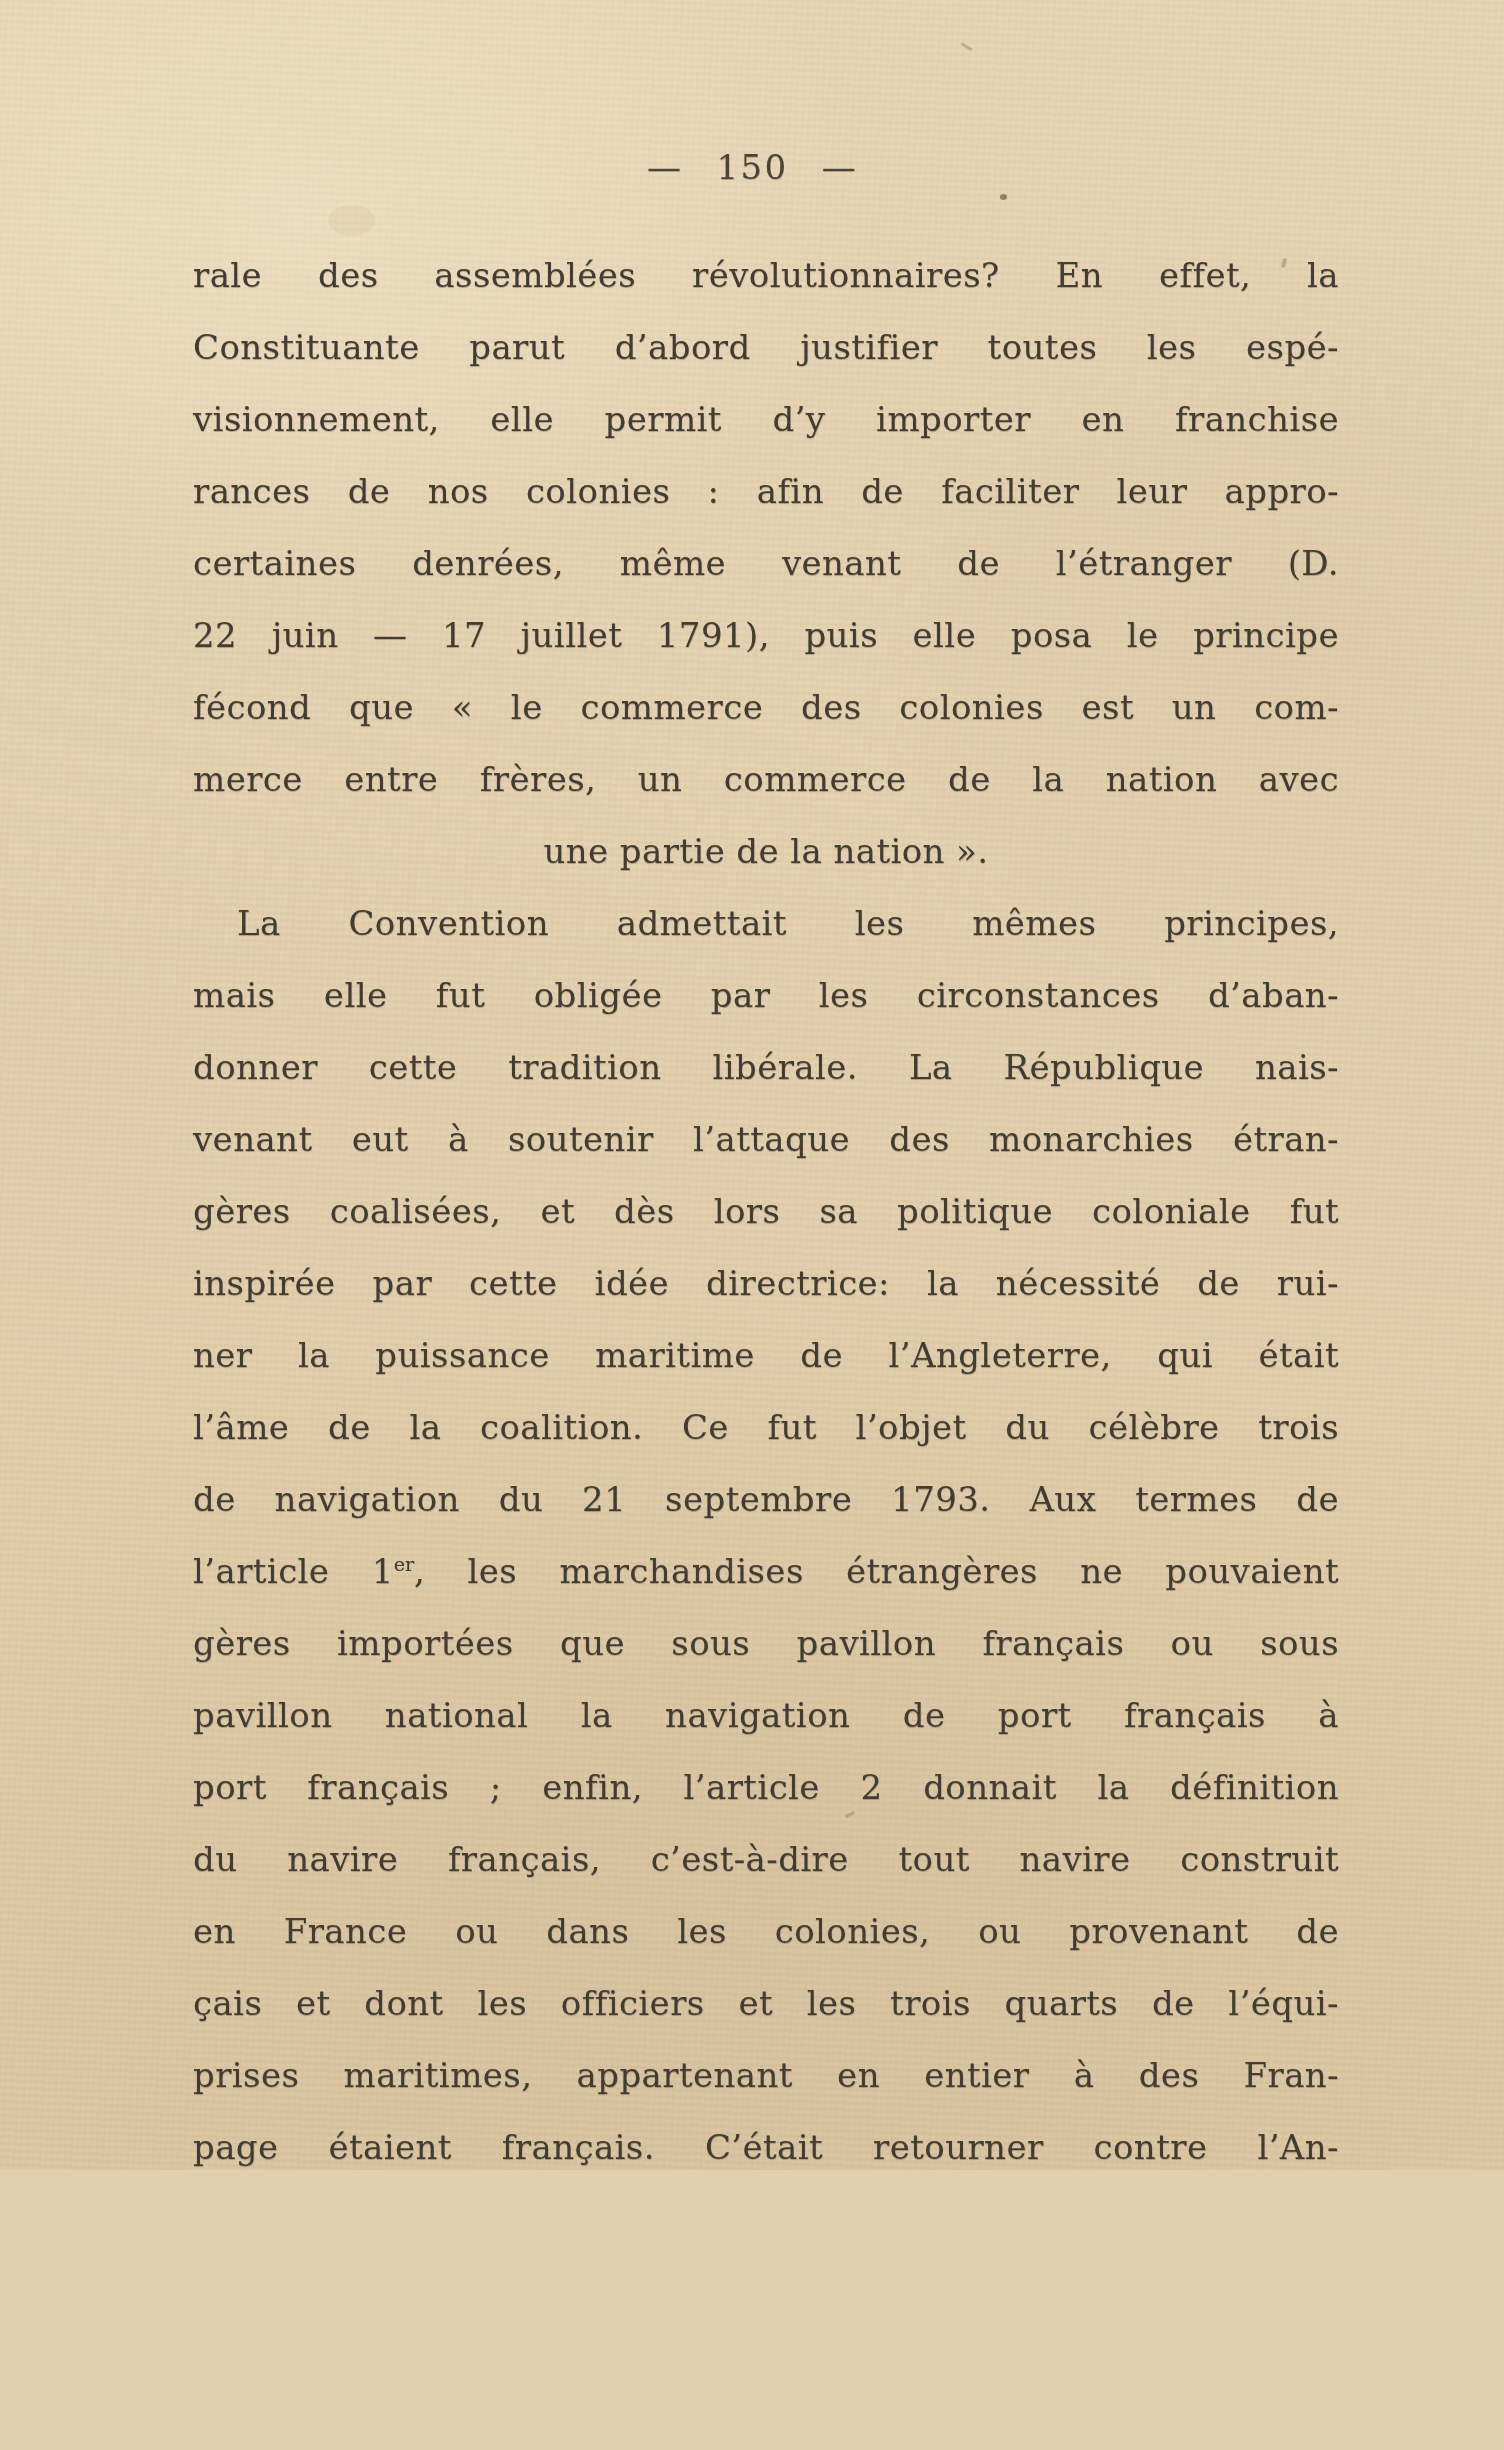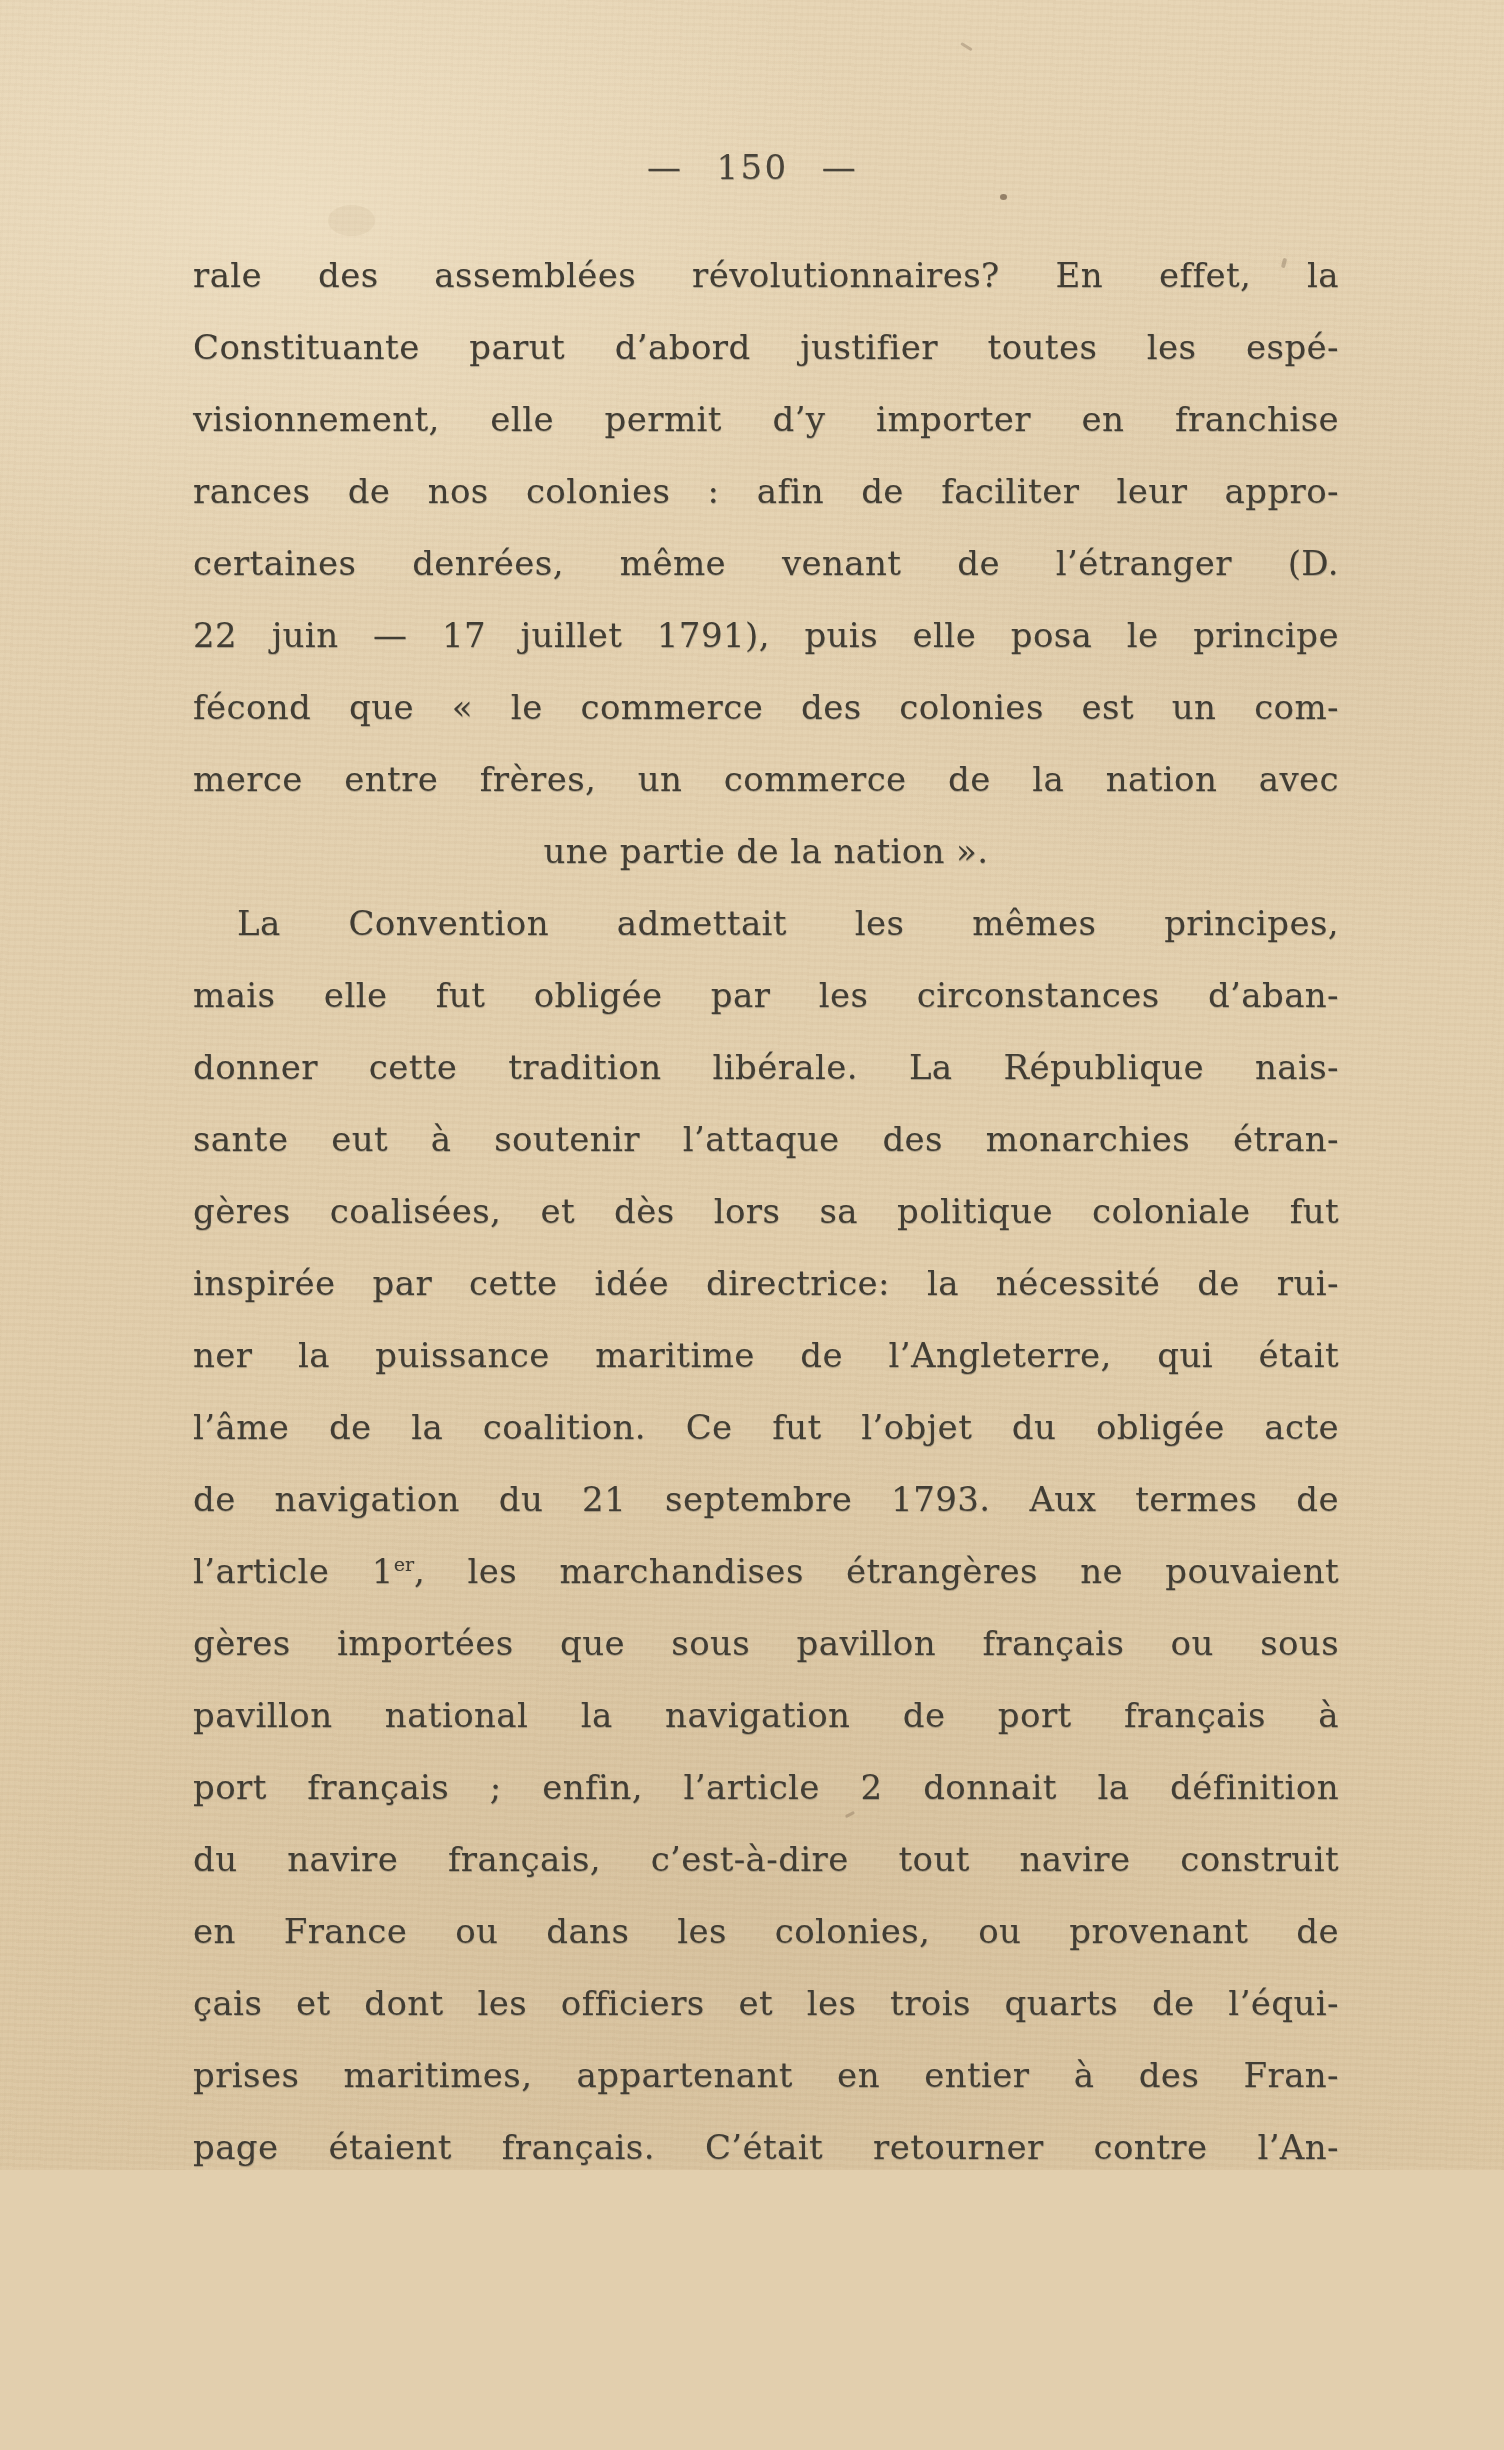--- a/index.html
+++ b/index.html
@@ -96,25 +96,25 @@
       <div class="line just">22 juin — 17 juillet 1791), puis elle posa le principe</div>
       <div class="line just">fécond que « le commerce des colonies est un com-</div>
       <div class="line just">merce entre frères, un commerce de la nation avec</div>
       <div class="line left">une partie de la nation ».</div>
     </div>
 
     <div class="para">
       <div class="line just indent">La Convention admettait les mêmes principes,</div>
       <div class="line just">mais elle fut obligée par les circonstances d’aban-</div>
       <div class="line just">donner cette tradition libérale. La République nais-</div>
-      <div class="line just">sante eut à soutenir l’attaque des monarchies étran-</div>
+      <div class="line just">venant eut à soutenir l’attaque des monarchies étran-</div>
       <div class="line just">gères coalisées, et dès lors sa politique coloniale fut</div>
       <div class="line just">inspirée par cette idée directrice: la nécessité de rui-</div>
       <div class="line just">ner la puissance maritime de l’Angleterre, qui était</div>
-      <div class="line just">l’âme de la coalition. Ce fut l’objet du obligée acte</div>
+      <div class="line just">l’âme de la coalition. Ce fut l’objet du célèbre trois</div>
       <div class="line just">de navigation du 21 septembre 1793. Aux termes de</div>
       <div class="line just"><span>l’article 1</span><sup>er</sup><span>, les marchandises étrangères ne pouvaient</span></div>
       <div class="line just">gères importées que sous pavillon français ou sous</div>
       <div class="line just">pavillon national la navigation de port français à</div>
       <div class="line just">port français ; enfin, l’article 2 donnait la définition</div>
       <div class="line just">du navire français, c’est-à-dire tout navire construit</div>
       <div class="line just">en France ou dans les colonies, ou provenant de</div>
       <div class="line just">çais et dont les officiers et les trois quarts de l’équi-</div>
       <div class="line just">prises maritimes, appartenant en entier à des Fran-</div>
       <div class="line just">page étaient français. C’était retourner contre l’An-</div>

